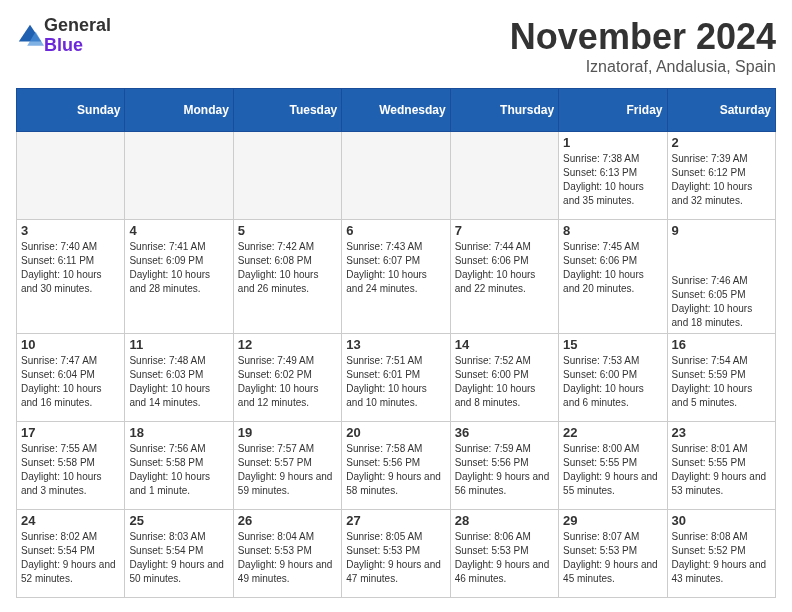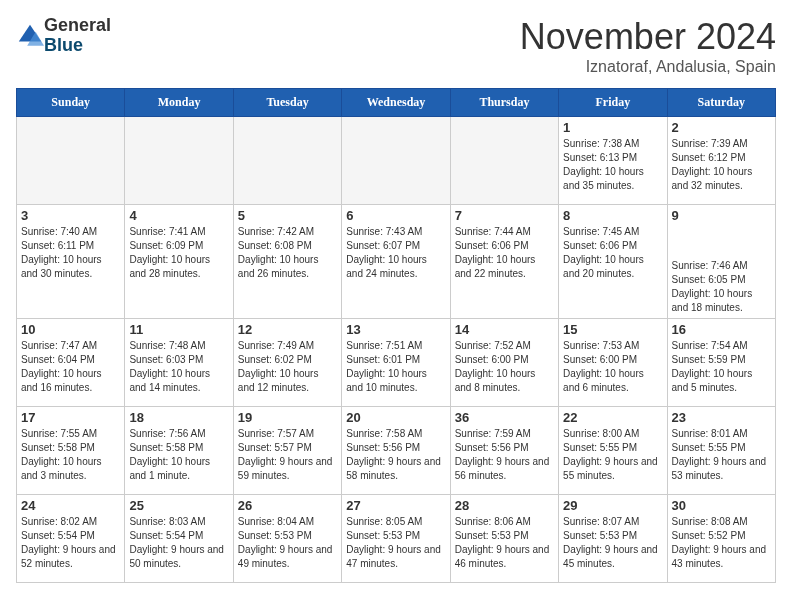--- a/index.html
+++ b/index.html
@@ -19,51 +19,50 @@
     .logo {
       display: flex;
       align-items: center;
     }
     .logo-text {
       font-size: 18px;
       font-weight: bold;
       line-height: 1.1;
     }
     .logo-general { color: #333; }
-    .logo-blue { color: #0c4a6e; }
+    .logo-blue { color: #6d28d9; }
     .logo-icon {
       width: 28px;
       height: 28px;
     }
     .title-area {
       text-align: right;
     }
     .month-title {
       font-size: 36px;
-      font-weight: normal;
+      font-weight: bold;
       color: #333;
     }
     .location-title {
       font-size: 16px;
       color: #555;
     }
     table {
       width: 100%;
       border-collapse: collapse;
       font-size: 11px;
     }
     thead th {
       background: #2060b0;
       color: #fff;
-      padding: 6px 4px;
-      text-align: center;
+      padding: 14px 4px;
+      text-align: right;
       font-size: 12px;
       font-weight: bold;
       border: 1px solid #1a4d99;
-      font-family: Liberation Serif, serif;
     }
     td {
       border: 1px solid #ccc;
       vertical-align: top;
       padding: 3px 4px;
       width: calc(100%/7);
       height: 88px;
       background: #fff;
     }
     td.empty {

